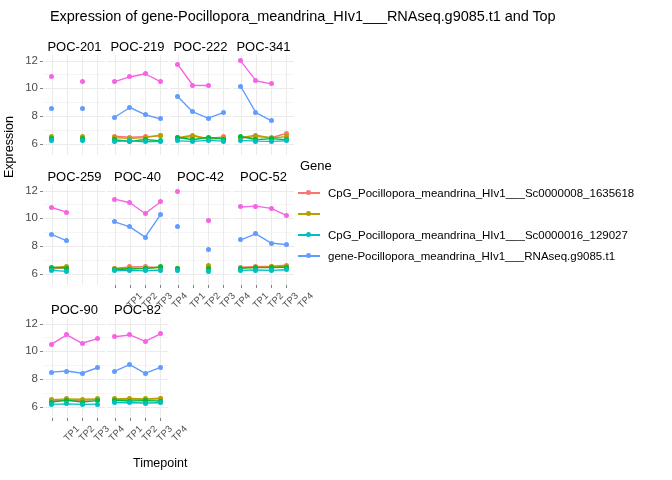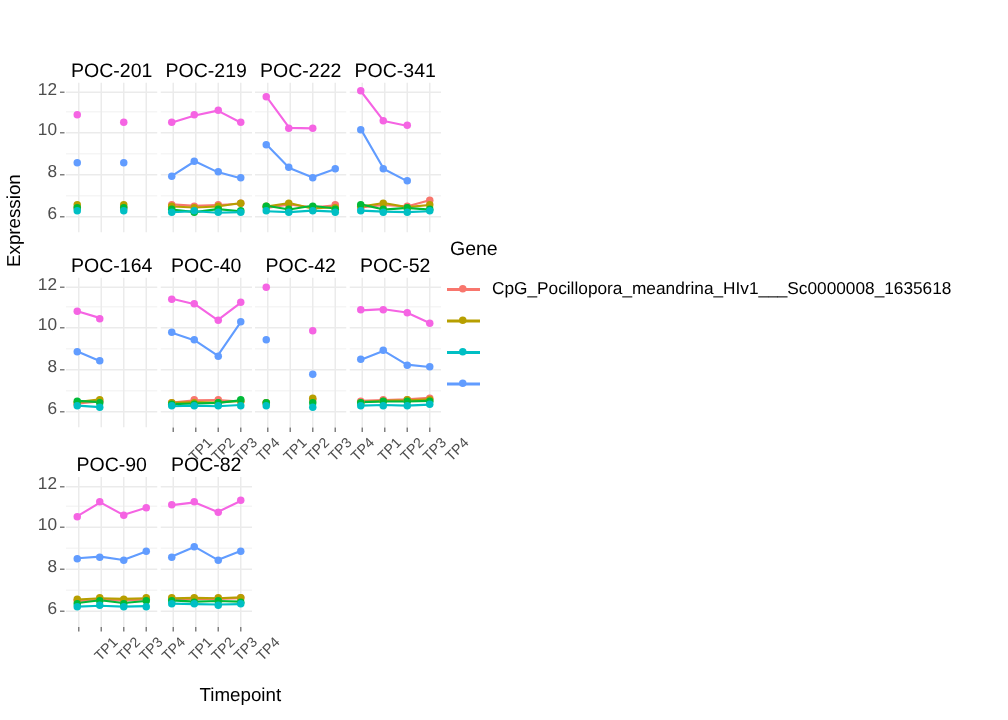--- a/index.html
+++ b/index.html
@@ -81,20 +81,21 @@
   }
   .legend-key .kline{position:absolute;left:0;top:6px;width:22px;height:2px;}
   .legend-key .kdot{position:absolute;left:8px;top:4.5px;width:5px;height:5px;border-radius:50%;}
   .legend-label{font-size:11.5px;color:#000;white-space:nowrap;}
 </style>
 </head>
 <body>
 
 <div class="plot-root">
 
+  <div class="chart-title">Expression of gene-Pocillopora_meandrina_HIv1___RNAseq.g9085.t1 and Top</div>
 
   <div class="y-axis-title">Expression</div>
 
   <div class="x-axis-title">Timepoint</div>
 
   <div class="facet-grid" id="facet-grid">
       <div class="facet" style="left: 44px; top: 40px; width: 61px; height: 115px;">
         <div class="strip">POC-201</div>
         <div class="panel" style="top: 15px; width: 61px; height: 100px;">
           <div class="gridline h" style="top: 88.8889px; background: rgb(235, 235, 235);"></div>
@@ -266,21 +267,21 @@
           <div class="pt" style="left: 53.375px; top: 85.8333px; background: rgb(0, 191, 196);"></div>
           <div class="pt" style="left: 7.625px; top: 31.25px; background: rgb(97, 156, 255);"></div>
           <div class="pt" style="left: 22.875px; top: 57.6389px; background: rgb(97, 156, 255);"></div>
           <div class="pt" style="left: 38.125px; top: 65.5556px; background: rgb(97, 156, 255);"></div>
           <div class="pt" style="left: 7.625px; top: 5.83333px; background: rgb(245, 100, 227);"></div>
           <div class="pt" style="left: 22.875px; top: 25.6944px; background: rgb(245, 100, 227);"></div>
           <div class="pt" style="left: 38.125px; top: 28.8889px; background: rgb(245, 100, 227);"></div>
         </div>
       </div>
       <div class="facet" style="left: 44px; top: 170px; width: 61px; height: 115px;">
-        <div class="strip">POC-164</div>
+        <div class="strip">POC-259</div>
         <div class="panel" style="top: 15px; width: 61px; height: 100px;">
           <div class="gridline h" style="top: 88.8889px; background: rgb(235, 235, 235);"></div>
           <div class="gridline h" style="top: 61.1111px; background: rgb(235, 235, 235);"></div>
           <div class="gridline h" style="top: 33.3333px; background: rgb(235, 235, 235);"></div>
           <div class="gridline h" style="top: 5.55556px; background: rgb(235, 235, 235);"></div>
           <div class="gridline h" style="top: 75px; background: rgb(245, 245, 245);"></div>
           <div class="gridline h" style="top: 47.2222px; background: rgb(245, 245, 245);"></div>
           <div class="gridline h" style="top: 19.4444px; background: rgb(245, 245, 245);"></div>
           <div class="gridline v" style="left: 7.625px;"></div>
           <div class="gridline v" style="left: 22.875px;"></div>
@@ -601,23 +602,25 @@
           <div class="legend-key">
             <div class="kline" style="background: rgb(183, 159, 0);"></div>
             <div class="kdot" style="background: rgb(183, 159, 0);"></div>
           </div>
         </div>
         <div class="legend-row">
           <div class="legend-key">
             <div class="kline" style="background: rgb(0, 191, 196);"></div>
             <div class="kdot" style="background: rgb(0, 191, 196);"></div>
           </div>
+          <div class="legend-label">CpG_Pocillopora_meandrina_HIv1___Sc0000016_129027</div>
         </div>
         <div class="legend-row">
           <div class="legend-key">
             <div class="kline" style="background: rgb(97, 156, 255);"></div>
             <div class="kdot" style="background: rgb(97, 156, 255);"></div>
           </div>
+          <div class="legend-label">gene-Pocillopora_meandrina_HIv1___RNAseq.g9085.t1</div>
         </div>
       </div>
   </div>
 
 </div>
 
 </body></html>

